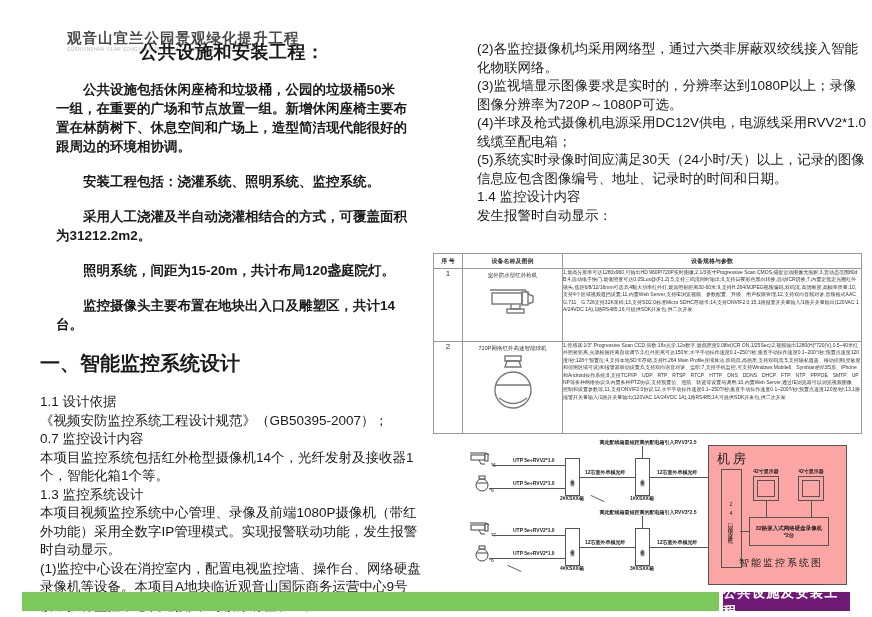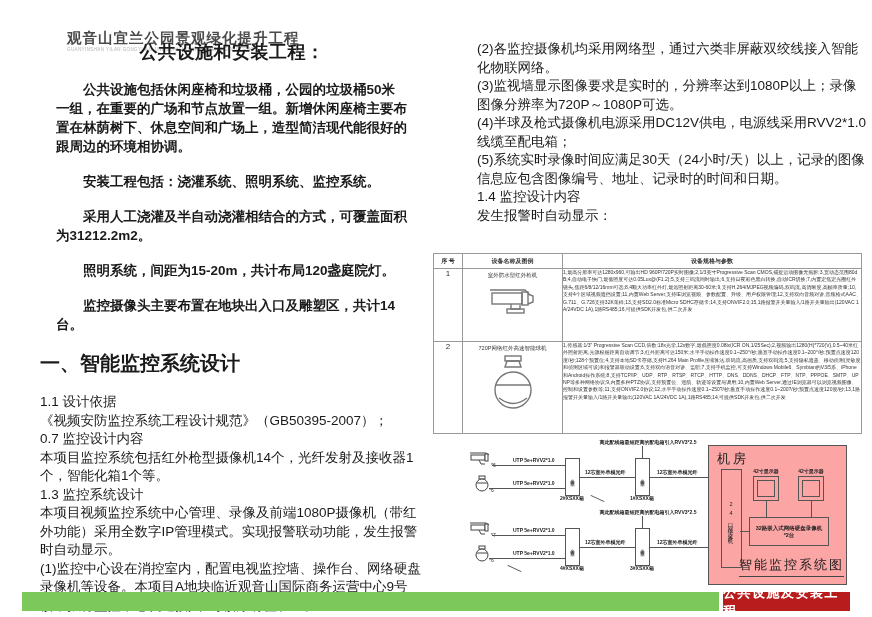--- a/index.html
+++ b/index.html
@@ -51,22 +51,22 @@
               font-family:"Liberation Serif","DejaVu Serif",serif;}
   .switch{position:absolute;left:12px;top:23px;width:19px;height:97px;border:1px solid #555;
           writing-mode:vertical-rl;text-orientation:upright;font-size:5.5px;letter-spacing:3px;
           display:flex;align-items:center;justify-content:center;color:#222;}
   .monlab{position:absolute;width:44px;text-align:center;font-size:5px;font-weight:bold;color:#222;top:22px;}
   .monitor{position:absolute;top:30px;width:26px;height:25px;border:1px solid #555;box-sizing:border-box;padding:3px;}
   .monitor .scr{width:100%;height:100%;border:1px solid #555;box-sizing:border-box;}
   .rl{position:absolute;background:#555;}
   .nvr{position:absolute;left:40px;top:71px;width:80px;height:29px;border:1px solid #555;box-sizing:border-box;
        display:flex;flex-direction:column;align-items:center;justify-content:center;font-size:5.5px;font-weight:bold;color:#222;}
-  .dcaption{position:absolute;left:30px;top:110px;font-size:13px;letter-spacing:2px;color:#222;
-            border-bottom:1px solid #444;padding-bottom:2px;font-family:"Liberation Serif","DejaVu Serif",serif;}
+  .dcaption{position:absolute;left:30px;top:110px;font-size:10px;letter-spacing:2px;color:#222;
+            border-bottom:1px solid #444;padding-bottom:14px;font-family:"Liberation Serif","DejaVu Serif",serif;}
 
   
   .footer-bar{position:absolute;left:22px;top:592px;width:697px;height:19px;}
   .footer-tag{position:absolute;left:723px;top:592px;width:127px;height:19px;color:#fff;font-size:13px;
               font-weight:bold;display:flex;align-items:center;justify-content:flex-end;
               padding-right:5px;box-sizing:border-box;letter-spacing:1.5px;}
 </style>
 </head>
 <body>
 
@@ -236,15 +236,15 @@
       <div class="rl" style="left:31px;top:85px;width:9px;height:1px;"></div>
       <div class="nvr">
         <span>32路嵌入式网络硬盘录像机</span>
         <span>*2台</span>
       </div>
       <div class="dcaption">智能监控系统图</div>
     </div>
   </div>
 
   <div class="footer-bar" style="background: rgb(125, 200, 90);"></div>
-  <div class="footer-tag" style="background: #b91c1c;">公共设施及安装工程</div>
+  <div class="footer-tag" style="background: #701a75;">公共设施及安装工程</div>
 
 </div>
 
 </body></html>

